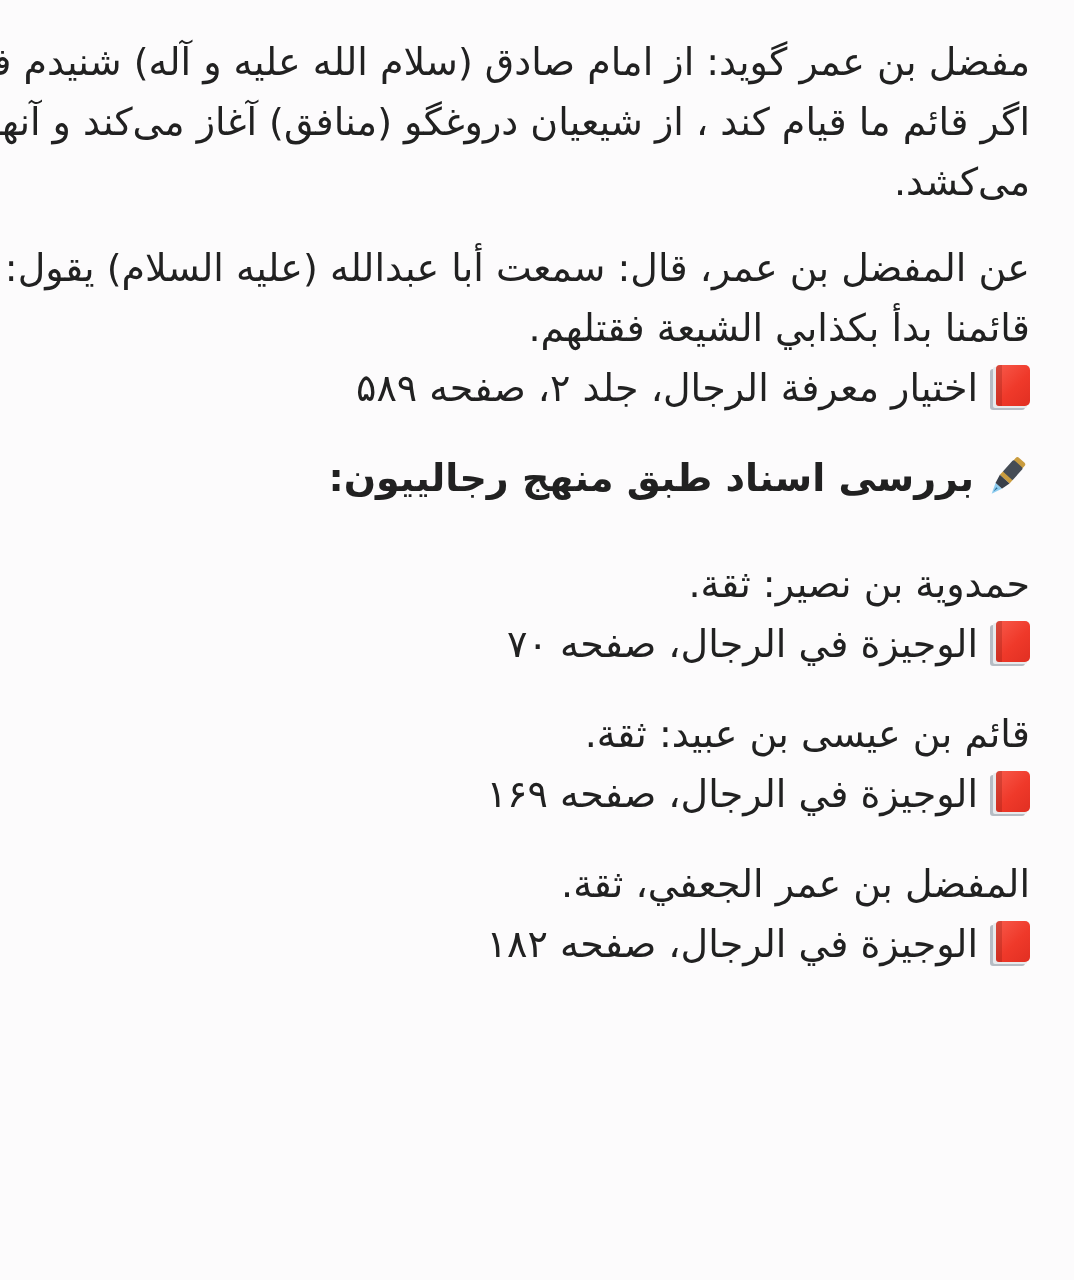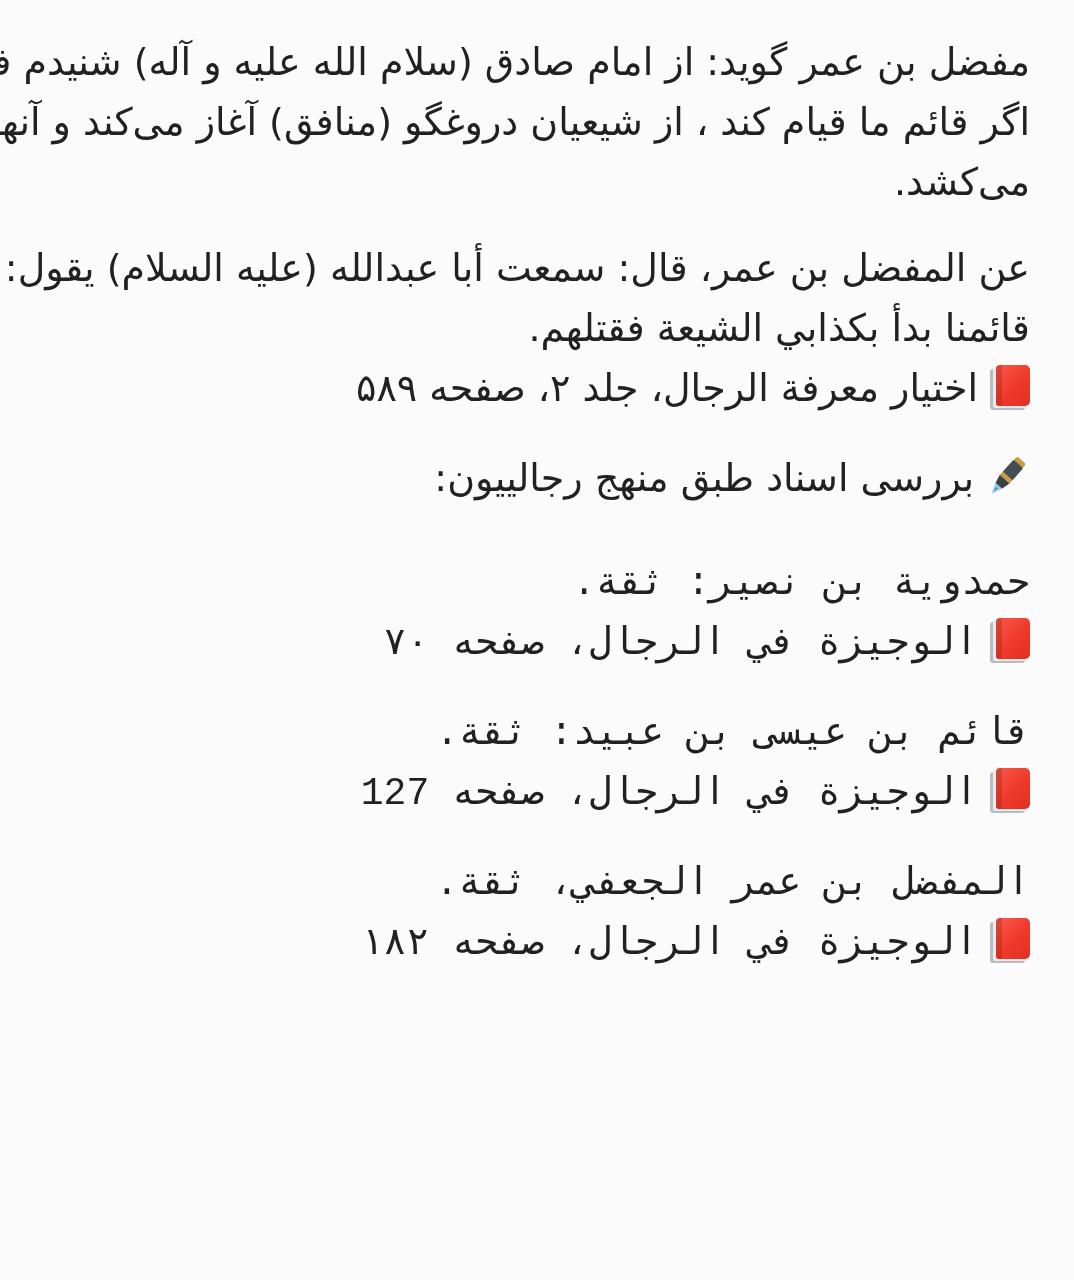--- a/index.html
+++ b/index.html
@@ -17,22 +17,22 @@
     text-align:right;
     overflow:hidden;
   }
   .line{
     font-size:38px;
     line-height:60px;
     white-space:nowrap;
   }
   .block-fa{margin-bottom:26px;}
   .block-ar{margin-bottom:30px;}
-  .heading-block{margin-bottom:36px;}
-  .narrator-block{margin-bottom:30px;font-family:Liberation Mono, monospace;}
+  .heading-block{margin-bottom:36px;font-weight:bold;}
+  .narrator-block{margin-bottom:30px;}
   .narrator-block.last{margin-bottom:3px;}
 
   
   .book-icon{
     position:relative;display:inline-block;
     width:40px;height:45px;
     vertical-align:-9px;
     margin-left:12px;
   }
   .book-back{
@@ -99,21 +99,21 @@
   <div class="narrator-block">
     <div class="line">حمدوية بن نصير: ثقة.</div>
     <div class="line">
       <span class="book-icon"><span class="book-back"></span><span class="book-pages"></span><span class="book-front"></span><span class="book-spine"></span></span><span>الوجيزة في الرجال، صفحه ۷۰</span>
     </div>
   </div>
 
   <div class="narrator-block">
     <div class="line">قائم بن عيسى بن عبيد: ثقة.</div>
     <div class="line">
-      <span class="book-icon"><span class="book-back"></span><span class="book-pages"></span><span class="book-front"></span><span class="book-spine"></span></span><span>الوجيزة في الرجال، صفحه 127</span>
+      <span class="book-icon"><span class="book-back"></span><span class="book-pages"></span><span class="book-front"></span><span class="book-spine"></span></span><span>الوجيزة في الرجال، صفحه ۱۶۹</span>
     </div>
   </div>
 
 
 
   <div class="narrator-block last">
     <div class="line">المفضل بن عمر الجعفي، ثقة.</div>
     <div class="line">
       <span class="book-icon"><span class="book-back"></span><span class="book-pages"></span><span class="book-front"></span><span class="book-spine"></span></span><span>الوجيزة في الرجال، صفحه ۱۸۲</span>
     </div>

